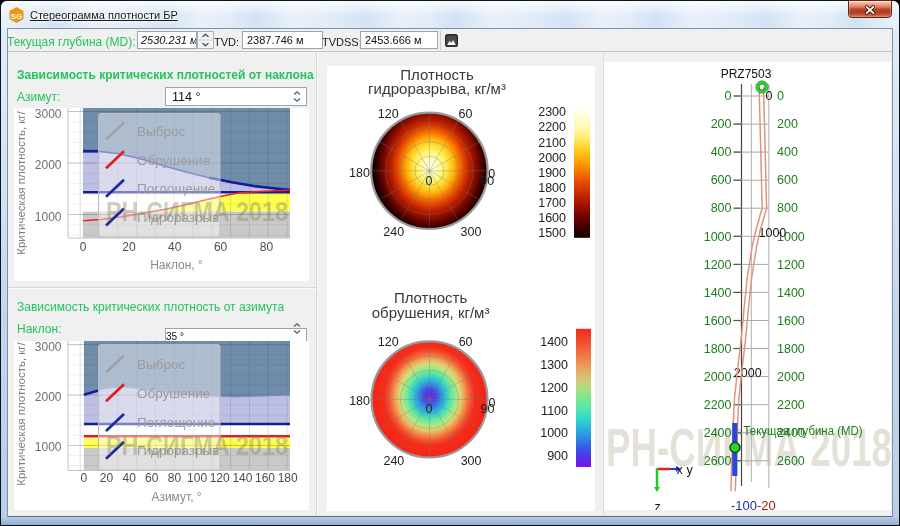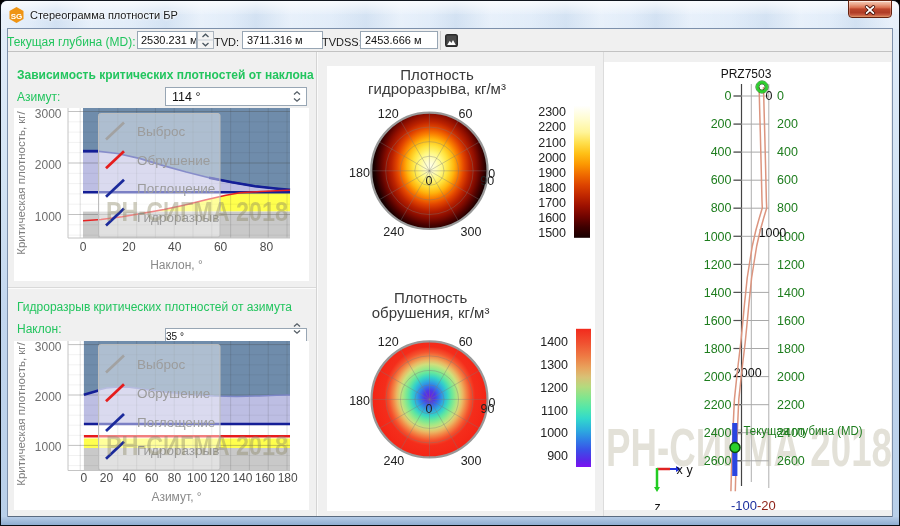--- a/index.html
+++ b/index.html
@@ -10,68 +10,68 @@
 
 <div class="abs" style="left:0;top:0;width:900px;height:526px;background:linear-gradient(180deg,#10161f,#0c1118);border-radius:7px 7px 0 0;"></div>
 <div class="abs" style="left:1px;top:1px;width:898px;height:524px;border-radius:6px 6px 0 0;background:linear-gradient(180deg,#e4eefa 0%,#d2e3f4 35%,#c2d6ee 60%,#b8cfe9 100%);"></div>
 <div class="abs" style="left:1px;top:1px;width:898px;height:28px;border-radius:6px 6px 0 0;background:repeating-linear-gradient(90deg,rgba(255,255,255,0.22) 0px,rgba(255,255,255,0.0) 28px,rgba(148,180,214,0.20) 55px,rgba(255,255,255,0.20) 90px,rgba(255,255,255,0.0) 130px,rgba(148,180,214,0.18) 165px,rgba(255,255,255,0.22) 200px);"></div>
 <div class="abs" style="left:1px;top:1px;width:898px;height:13px;border-radius:6px 6px 0 0;background:linear-gradient(180deg,rgba(255,255,255,0.75),rgba(255,255,255,0.12));"></div>
 
 <svg class="abs" style="left:9px;top:7px" width="15" height="16" viewBox="0 0 15 16">
     <polygon points="7.5,0 14.5,4 14.5,12 7.5,16 0.5,12 0.5,4" fill="#ef9413"></polygon>
     <text x="7.5" y="11.5" font-size="8" font-weight="bold" fill="#fff" text-anchor="middle" font-family="Liberation Sans">SG</text>
   </svg>
-<div class="abs" style="left:30px;top:9px;font-size:11px;color:#1a1a1a;text-shadow:0 0 3px #fff,0 0 3px #fff;">Стереограмма плотности БР</div>
+<div class="abs" style="left:30px;top:9px;font-size:11px;color:#1a1a1a;text-shadow:0 0 3px #fff,0 0 3px #fff;text-decoration:underline;">Стереограмма плотности БР</div>
 
 <div class="abs" style="left:848px;top:0px;width:44px;height:18px;border-radius:0 1px 4px 4px;background:linear-gradient(180deg,#f6cdb9 0%,#eba78c 20%,#d96f4f 42%,#bc452b 50%,#b03d26 72%,#c65a40 88%,#e09a6a 100%);border:1px solid #66220f;box-shadow:inset 0 1px 0 rgba(255,255,255,0.6), inset 1px 0 0 rgba(255,255,255,0.25), inset -1px 0 0 rgba(255,255,255,0.25);"></div>
 <svg class="abs" style="left:864px;top:5px" width="12" height="10" viewBox="0 0 12 10">
     <g stroke="#45150b" stroke-width="3.4" stroke-linecap="round">
       <line x1="2.6" y1="1.8" x2="9.4" y2="8.2"></line>
       <line x1="9.4" y1="1.8" x2="2.6" y2="8.2"></line>
     </g>
     <g stroke="#ffffff" stroke-width="1.8" stroke-linecap="round">
       <line x1="2.6" y1="1.8" x2="9.4" y2="8.2"></line>
       <line x1="9.4" y1="1.8" x2="2.6" y2="8.2"></line>
     </g>
   </svg>
 
 <div class="abs" style="left:8px;top:29px;width:884px;height:487px;background:#f0f0f0;box-shadow:0 0 0 1px #7d90ab;"></div>
 
 <div class="abs" style="left:8px;top:29px;width:884px;height:23px;background:#f0f0f0;border-bottom:1px solid #c2c2c2;"></div>
 <div class="abs txt12" style="left:7px;top:35px;">Текущая глубина (MD):</div>
-<div class="inp" style="left:137px;top:31px;width:60px;height:18px;padding:2px 0 0 3px;">2530.231 м</div>
+<div class="inp" style="left:137px;top:31px;width:60px;height:18px;padding:2px 0 0 3px;font-style:italic;">2530.231 м</div>
 <svg class="abs" style="left:197px;top:31px" width="17" height="18" viewBox="0 0 17 18">
     <rect x="0.5" y="0.5" width="16" height="17" fill="#f4f4f4" stroke="#aab4be" stroke-width="1"></rect>
     <line x1="0.5" y1="9" x2="16.5" y2="9" stroke="#c8cfd6" stroke-width="1"></line>
     <polyline points="5.5,6 8.5,3.2 11.5,6" fill="none" stroke="#4a565f" stroke-width="1.3"></polyline>
     <polyline points="5.5,12 8.5,14.8 11.5,12" fill="none" stroke="#4a565f" stroke-width="1.3"></polyline>
   </svg>
 <div class="abs" style="left:214px;top:36px;font-size:11px;color:#1a1a1a;">TVD:</div>
-<div class="inp" style="left:242px;top:31px;width:81px;height:18px;padding:2px 0 0 4px;">3711.316 м</div>
+<div class="inp" style="left:242px;top:31px;width:81px;height:18px;padding:2px 0 0 4px;">2387.746 м</div>
 <div class="abs" style="left:322px;top:36px;font-size:11px;color:#1a1a1a;">TVDSS:</div>
 <div class="inp" style="left:360px;top:31px;width:78px;height:18px;padding:2px 12px 0 4px;">2453.666 м</div>
 <div class="abs" style="left:440px;top:31px;width:1px;height:19px;background:#cccccc;"></div>
 <svg class="abs" style="left:445px;top:34px" width="13" height="13" viewBox="0 0 13 13">
     <rect x="0.75" y="0.75" width="11.5" height="11.5" rx="1.8" fill="#4a4a4a" stroke="#2b2b2b" stroke-width="1.5"></rect>
     <polygon points="2.2,11 4.8,6.8 6.4,8.9 8,6 10.8,11" fill="#ffffff"></polygon>
   </svg>
 
 <div class="abs" style="left:8px;top:52px;width:308px;height:464px;background:#f0f0f0;"></div>
 <div class="abs" style="left:316px;top:52px;width:1px;height:464px;background:#d4d4d4;"></div>
 <div class="abs" style="left:317px;top:52px;width:1px;height:464px;background:#fafafa;"></div>
 <div class="abs" style="left:8px;top:287px;width:308px;height:1px;background:#d9d9d9;"></div>
 <div class="abs" style="left:8px;top:288px;width:308px;height:1px;background:#fbfbfb;"></div>
 <div class="abs txt12" style="left:17px;top:68px;font-weight:bold;">Зависимость критических плотностей от наклона</div>
 <div class="abs txt12" style="left:17px;top:90px;">Азимут:</div>
 <div class="inp" style="left:165px;top:87px;width:142px;height:19px;padding:2px 16px 0 6px;font-size:12.5px;">114 °</div>
 <svg class="abs" style="left:290px;top:89px" width="14" height="15" viewBox="0 0 14 15">
     <polyline points="4,5.5 7,2.8 10,5.5" fill="none" stroke="#555e66" stroke-width="1.3"></polyline>
     <polyline points="4,9.5 7,12.2 10,9.5" fill="none" stroke="#555e66" stroke-width="1.3"></polyline>
   </svg>
-<div class="abs txt12" style="left:17px;top:300px;">Гидроразрыв критических плотностей от азимута</div>
+<div class="abs txt12" style="left:17px;top:300px;">Зависимость критических плотность от азимута</div>
 <div class="abs txt12" style="left:17px;top:322px;">Наклон:</div>
 <div class="inp" style="left:165px;top:319px;width:142px;height:19px;padding:2px 0 0 0;font-size:10px;margin-top:9px;">35 °</div>
 <svg class="abs" style="left:290px;top:321px" width="14" height="15" viewBox="0 0 14 15">
     <polyline points="4,5.5 7,2.8 10,5.5" fill="none" stroke="#555e66" stroke-width="1.3"></polyline>
     <polyline points="4,9.5 7,12.2 10,9.5" fill="none" stroke="#555e66" stroke-width="1.3"></polyline>
   </svg>
 
 <div class="abs" style="left:14px;top:108px;width:295px;height:173px;">
     <svg width="295" height="173" viewBox="0 0 295 173" xmlns="http://www.w3.org/2000/svg" style="position:absolute;left:0;top:0">
 <rect x="0" y="0" width="295" height="173" fill="#ffffff"></rect>

